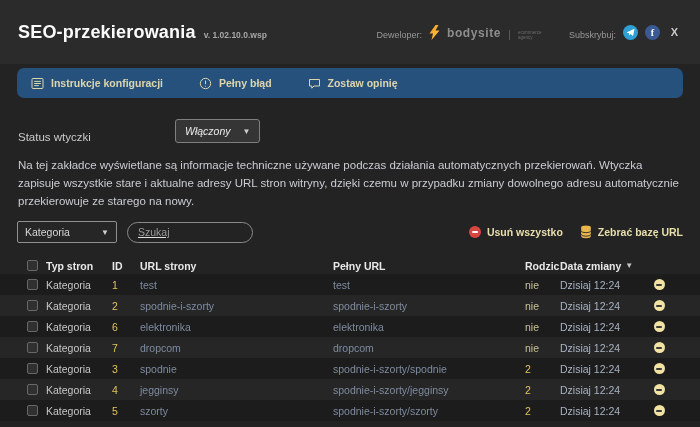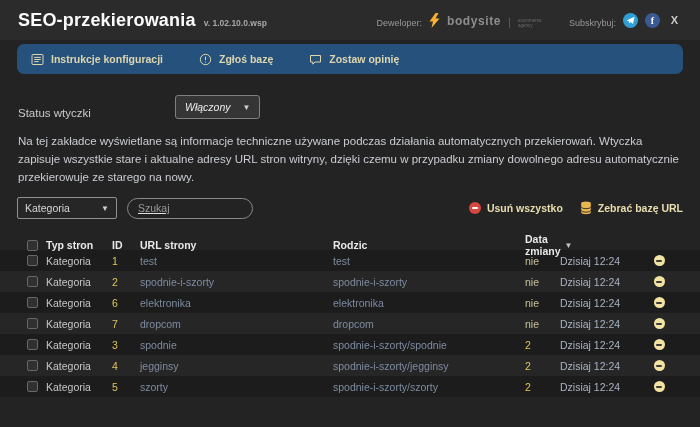--- a/index.html
+++ b/index.html
@@ -1,21 +1,21 @@
 <!DOCTYPE html>
 <html><head>
 <meta charset="utf-8">
 <style>
   html,body{margin:0;padding:0;background:#161616;}
   .app{width:700px;height:427px;background:#232323;font-family:"Liberation Sans",sans-serif;
        position:relative;overflow:hidden;}
 
   
   .topbar{height:40px;background:#2b2b2b;display:flex;align-items:center;
-          justify-content:space-between;padding:0 18px;}
+          justify-content:space-between;padding:12px 18px;}
   .brand{display:flex;align-items:baseline;gap:8px;}
   .title{font-size:18px;font-weight:bold;color:#fbfbfb;letter-spacing:.2px;}
   .version{font-size:8.5px;font-weight:bold;color:#a8a8a8;}
   .topright{display:flex;align-items:flex-end;gap:7px;}
   .toplabel{font-size:9px;color:#989898;}
   .bodysite{font-size:12px;color:#8d8d8d;font-weight:bold;letter-spacing:.6px;}
   .pipe{color:#5f5f5f;font-size:11px;}
   .tagline{font-size:4.5px;line-height:5px;color:#6a6a6a;width:34px;}
   .subscribe{margin-left:10px;}
   .social{width:15px;height:15px;border-radius:50%;display:flex;align-items:center;
@@ -135,21 +135,21 @@
       <span class="bb-label">Instrukcje konfiguracji</span>
     </div>
     <div class="bb-item">
       <span style="display:flex;">
         <svg width="13" height="13" viewBox="0 0 13 13" fill="none" stroke="#ddd6ad" stroke-width="1">
           <circle cx="6.5" cy="6.5" r="5.2"></circle>
           <line x1="6.5" y1="3.6" x2="6.5" y2="7.2"></line>
           <line x1="6.5" y1="8.8" x2="6.5" y2="9.6"></line>
         </svg>
       </span>
-      <span class="bb-label">Zgłoś bazę</span>
+      <span class="bb-label">Pełny błąd</span>
     </div>
     <div class="bb-item">
       <span style="display:flex;">
         <svg width="13" height="13" viewBox="0 0 13 13" fill="none" stroke="#ddd6ad" stroke-width="1">
           <path d="M1.5 2.5 h10 v6.5 h-5.5 l-2.2 2.2 v-2.2 h-2.3 z" stroke-linejoin="round"></path>
         </svg>
       </span>
       <span class="bb-label">Zostaw opinię</span>
     </div>
   </div>
@@ -188,20 +188,21 @@
       <span>Zebrać bazę URL</span>
     </div>
   </div>
 
   <div class="table">
     <div class="thead">
       <span class="cb"></span>
       <span>Typ stron</span>
       <span>ID</span>
       <span>URL strony</span>
+      <span>Pełny URL</span>
       <span>Rodzic</span>
       <span class="th-date">
         <span>Data zmiany</span>
         <span class="sort-caret">▼</span>
       </span>
       <span></span>
     </div>
     <div id="table-body">
   <div class="row">
     <span class="cb"></span>

